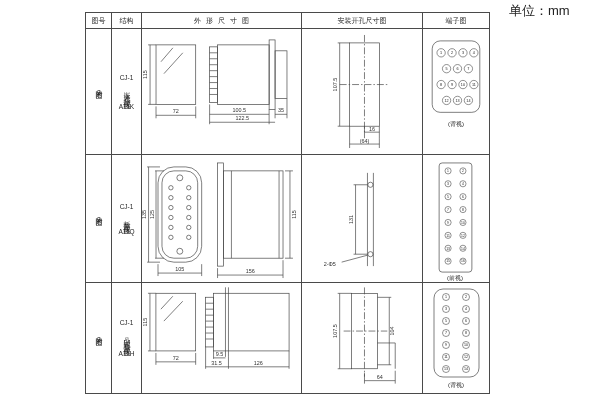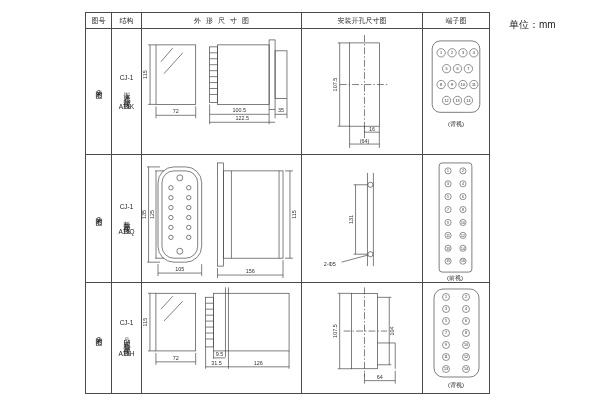--- a/index.html
+++ b/index.html
@@ -1,18 +1,18 @@
 <!DOCTYPE html>
 <html><head>
 <meta charset="utf-8">
 <style>
   *{box-sizing:border-box;margin:0;padding:0}
   body{width:600px;height:400px;position:relative;background:#ffffff;
        font-family:"Liberation Sans","DejaVu Sans",sans-serif;color:#222;overflow:hidden}
-  .unit{position:absolute;left:509px;top:18px;font-size:10px;color:#222;white-space:nowrap}
+  .unit{position:absolute;left:509px;top:2px;font-size:13px;color:#222;white-space:nowrap}
   .sheet{position:absolute;left:85px;top:12px;width:405px;height:382px;border:1px solid #4a4a4a;
          display:grid;grid-template-columns:26px 30px 160px 121px 66px;
          grid-template-rows:16px 126px 128px 110px;background:#fff}
   .cell{border-right:1px solid #4a4a4a;border-bottom:1px solid #4a4a4a;
         display:flex;align-items:center;justify-content:center;overflow:hidden}
   .lc{border-right:none}
   .lr{border-bottom:none}
   .hdr{font-size:7px;white-space:nowrap;color:#222}
   .sp{letter-spacing:5px;padding-left:5px}
   .vt{writing-mode:vertical-rl;text-orientation:upright;font-size:7px;letter-spacing:2px;color:#222;white-space:nowrap}

